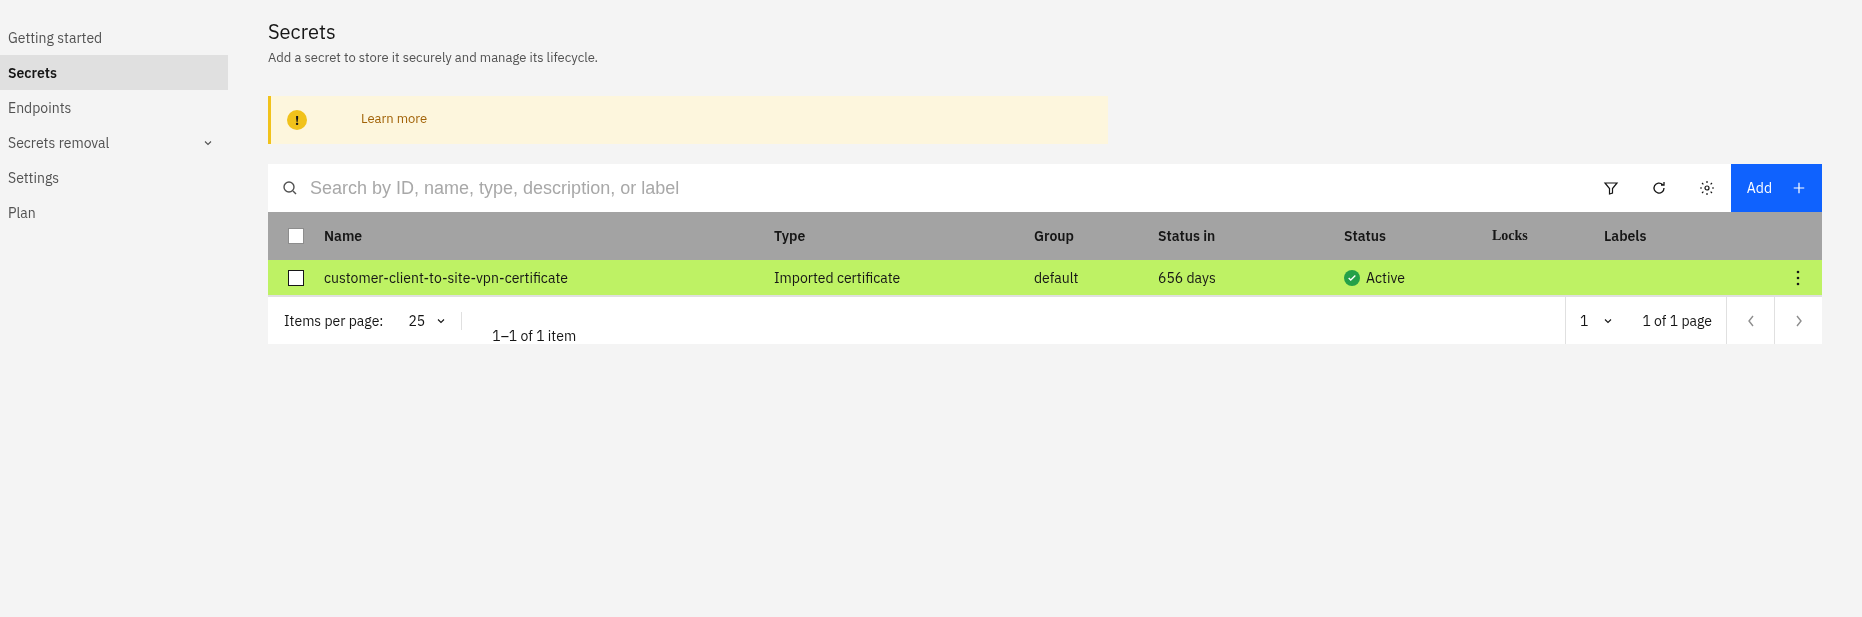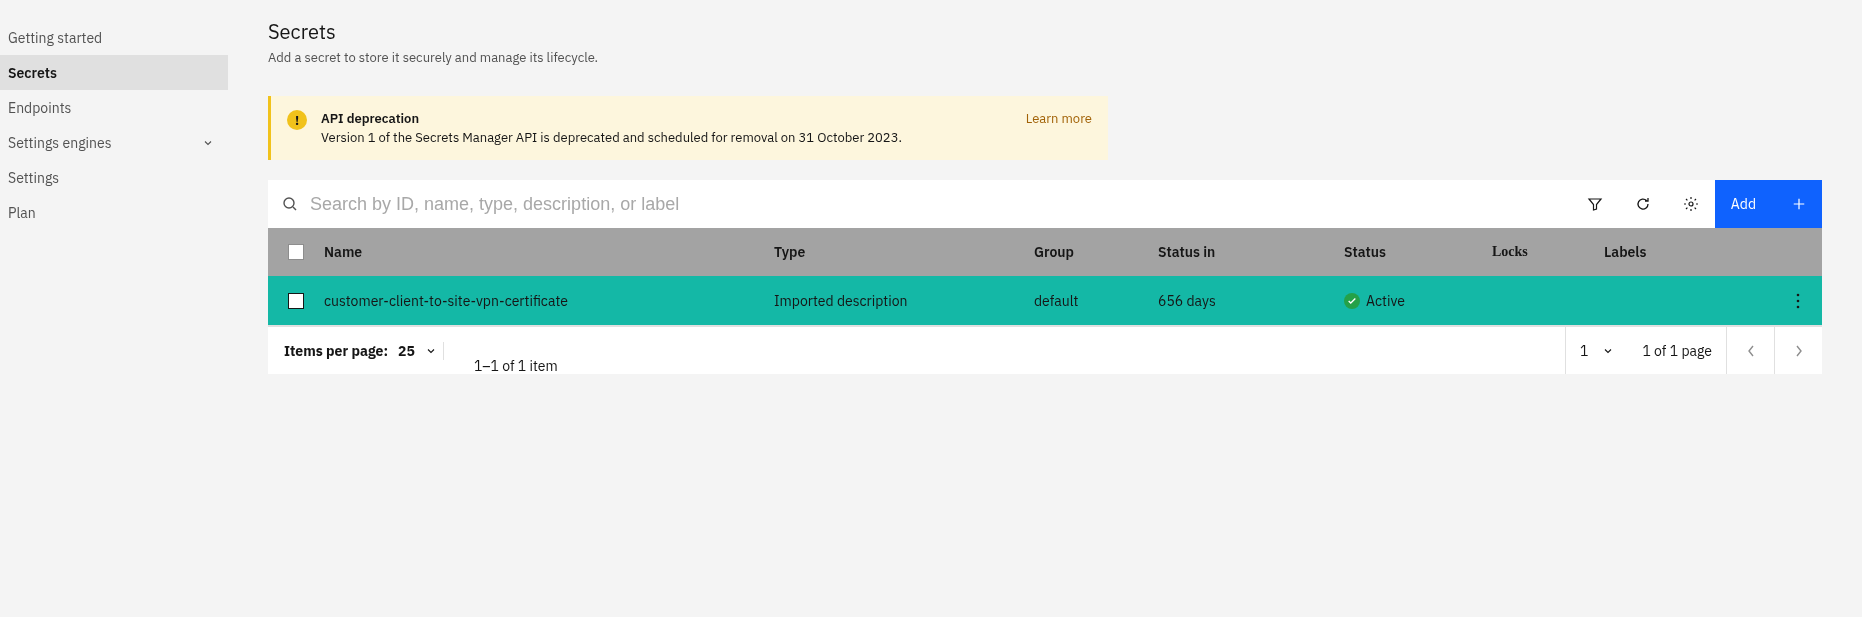--- a/index.html
+++ b/index.html
@@ -102,39 +102,39 @@
     display:flex; align-items:center; justify-content:center;
     cursor:pointer;
     color:#161616;
   }
   .add-btn {
     background:#0f62fe;
     color:#fff;
     display:flex;
     align-items:center;
     padding: 0 16px;
-    gap: 36px;
+    gap: 20px;
     cursor:pointer;
     height:48px;
   }
 
   .table-head {
     display:flex;
     align-items:center;
     background:#a3a3a3;
     height:48px;
     font-size:14px;
     font-weight:600;
     color:#161616;
   }
   .table-row {
     display:flex;
     align-items:center;
-    background:#14b8a6;
-    height:50px;
+    background:#bef264;
+    height:36px;
     border-bottom:1px solid #e0e0e0;
     font-size:14px;
     color:#161616;
   }
   .col-check { width:56px; display:flex; justify-content:center; }
   .col-name { width:450px; }
   .col-type { width:260px; }
   .col-group { width:124px; }
   .col-expires { width:186px; }
   .col-status { width:148px; display:flex; align-items:center; gap:6px;}
@@ -152,21 +152,21 @@
   .pagination {
     display:flex;
     align-items:center;
     background:#fff;
     height:48px;
     border-top:1px solid #e0e0e0;
     color:#161616;
     font-size:14px;
   }
   .pag-left { display:flex; align-items:center; padding-left:16px; gap:14px; }
-  .pag-select { display:flex; align-items:center; gap:10px; padding-right:6px; border-right:1px solid #e0e0e0; height:100%;font-weight:bold;}
+  .pag-select { display:flex; align-items:center; gap:25px; padding-right:14px; border-right:1px solid #e0e0e0; height:100%;}
   .pag-range { padding-left:16px;margin-top:30px; }
   .pag-right { margin-left:auto; display:flex; align-items:center; height:100%; }
   .pag-page-select { display:flex; align-items:center; gap:14px; padding:0 14px; border-left:1px solid #e0e0e0; height:100%; }
   .pag-text { padding:0 14px; border-left:0; }
   .pag-nav { width:48px; height:100%; display:flex; align-items:center; justify-content:center; border-left:1px solid #e0e0e0; cursor:pointer; color:#8d8d8d;}
   svg { display:block; }
 </style>
 </head>
 <body>
 
@@ -175,45 +175,41 @@
     <div class="sidebar-item">
       <span>Getting started</span>
     </div>
     <div class="sidebar-item active">
       <span>Secrets</span>
     </div>
     <div class="sidebar-item">
       <span>Endpoints</span>
     </div>
     <div class="sidebar-item">
-      <span>Settings engines</span>
+      <span>Secrets removal</span>
       <span class="sidebar-chevron">
         <svg width="12" height="12" viewBox="0 0 16 16">
             <path d="M4 6l4 4 4-4" stroke="currentColor" stroke-width="1.5" fill="none"></path>
           </svg>
       </span>
     </div>
     <div class="sidebar-item">
       <span>Settings</span>
     </div>
     <div class="sidebar-item">
       <span>Plan</span>
     </div>
   </nav>
 
   <main class="main">
     <h1 class="page-title">Secrets</h1>
     <p class="page-sub">Add a secret to store it securely and manage its lifecycle.</p>
 
     <div class="notif">
       <div class="notif-icon">!</div>
-      <div class="notif-body">
-        <div class="notif-title">API deprecation</div>
-        <div>Version 1 of the Secrets Manager API is deprecated and scheduled for removal on 31 October 2023.</div>
-      </div>
       <a class="notif-link">Learn more</a>
     </div>
 
     <div class="toolbar">
       <div class="search-wrap">
         <span class="search-icon">
           <svg width="16" height="16" viewBox="0 0 16 16">
               <circle cx="7" cy="7" r="5" stroke="currentColor" stroke-width="1.4" fill="none"></circle>
               <line x1="11" y1="11" x2="14" y2="14" stroke="currentColor" stroke-width="1.4"></line>
             </svg>
@@ -258,21 +254,21 @@
       <div class="col-locks">Locks</div>
       <div class="col-labels">Labels</div>
       <div class="col-menu"></div>
     </div>
 
     <div class="table-row">
       <div class="col-check">
           <div class="checkbox"></div>
         </div>
       <div class="col-name">customer-client-to-site-vpn-certificate</div>
-      <div class="col-type">Imported description</div>
+      <div class="col-type">Imported certificate</div>
       <div class="col-group">default</div>
       <div class="col-expires">656 days</div>
       <div class="col-status">
         <span class="status-dot">
           <svg width="10" height="10" viewBox="0 0 12 12">
               <path d="M2 6l2.5 2.5L10 3" stroke="#fff" stroke-width="1.6" fill="none"></path>
             </svg>
         </span>
         <span>Active</span>
       </div>

